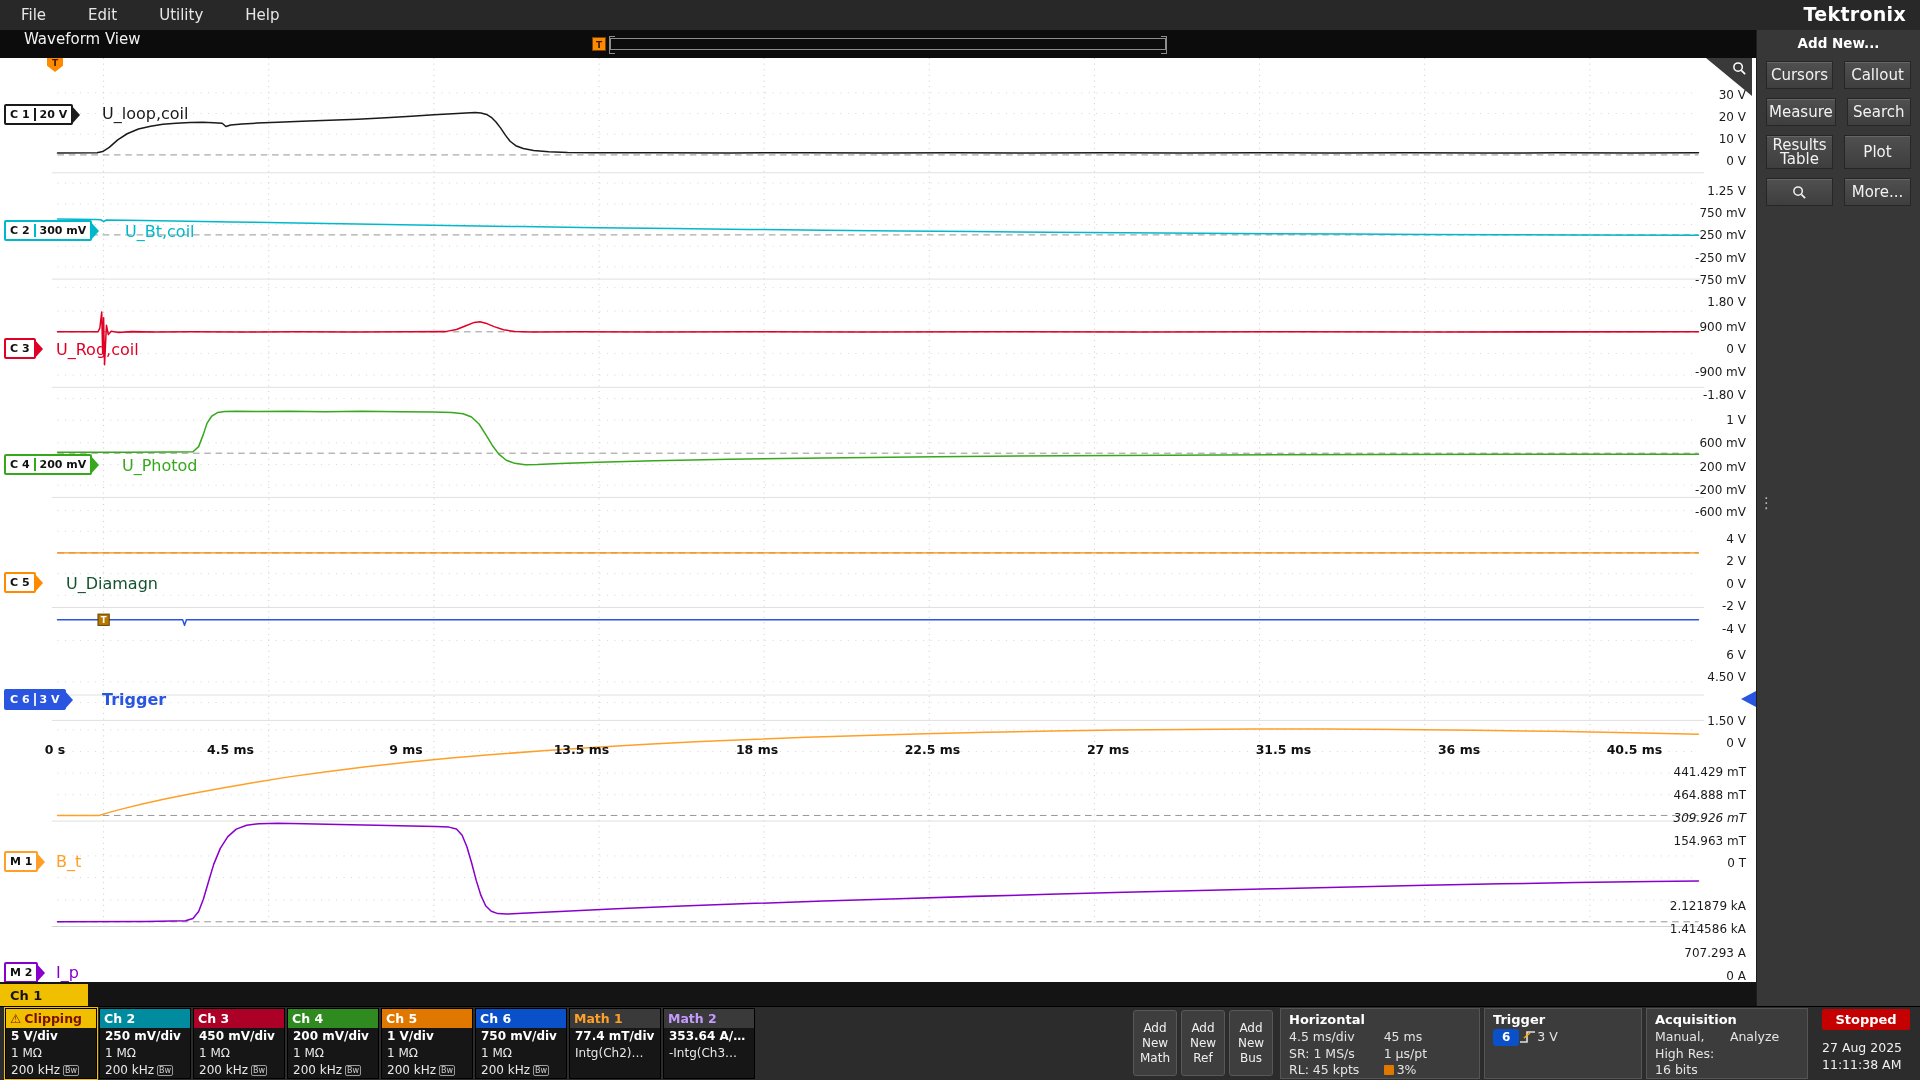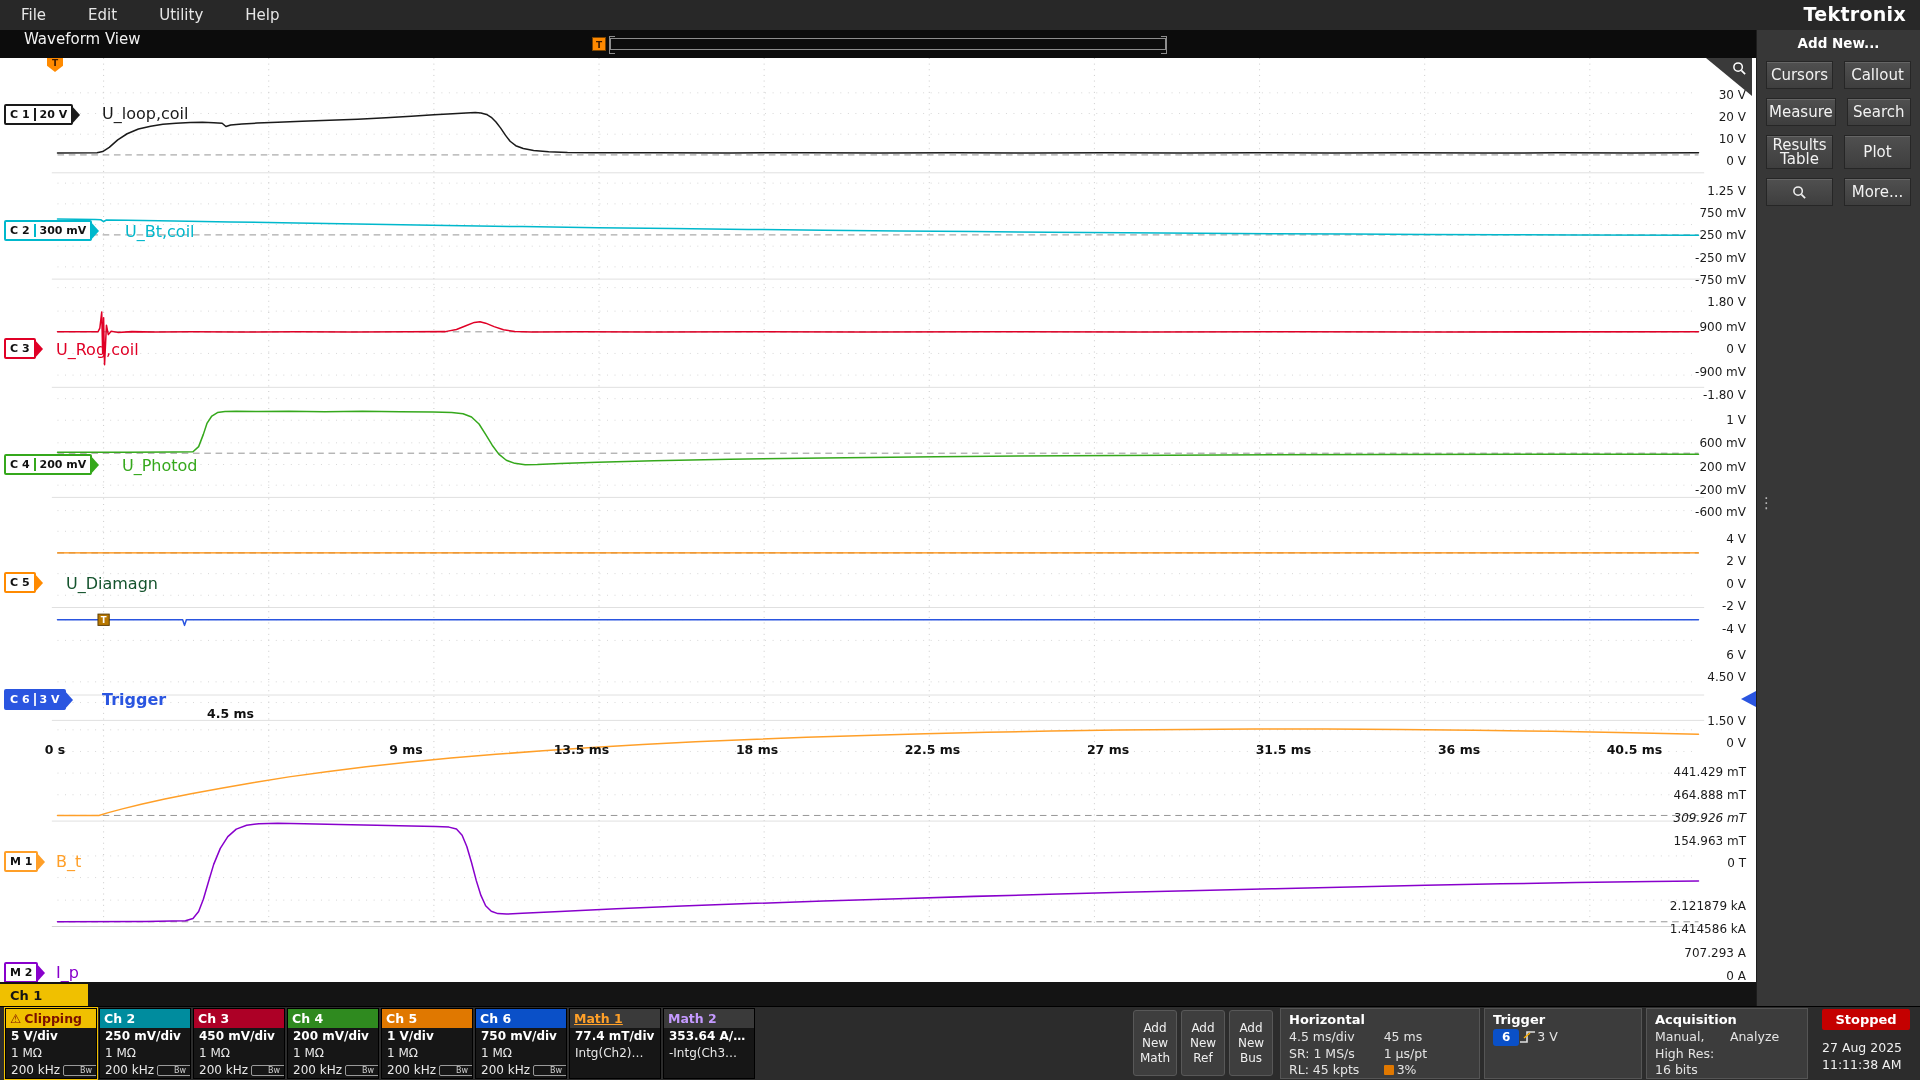--- a/index.html
+++ b/index.html
@@ -63,21 +63,21 @@
 
   
   #bottom-bar{position:absolute;left:0;top:1006px;width:1920px;height:74px;background:#2c2c2c;
     border-top:1px solid #000;color:#eee;z-index:6}
   #badges{position:absolute;left:5px;top:1px;display:flex;gap:2px}
   .badge{width:92px;height:71px;background:#161616;border:1px solid #000;overflow:hidden}
   .badge.active{outline:1px solid #f0c000}
   .badge-head{height:19px;font-size:12.5px;font-weight:bold;display:flex;align-items:center;padding:0 4px;gap:3px;white-space:nowrap}
   .badge-row{font-size:12px;line-height:17px;padding:0 5px;color:#e8e8e8;white-space:nowrap;overflow:hidden}
   .badge-row.b{font-weight:bold;color:#fff}
-  .bw-chip{display:inline-block;font-size:8px;border:1px solid #9a9a9a;border-radius:2px;padding:0 16px;
+  .bw-chip{display:inline-block;font-size:8px;border:1px solid #9a9a9a;border-radius:2px;padding:0 1px;
     margin-left:3px;vertical-align:1px;color:#cfcfcf;line-height:9px}
   #addnew-group{position:absolute;left:1133px;top:3px;display:flex;gap:4px}
   .addnew-btn{width:44px;height:66px;background:#3e3e3e;border:1px solid #585858;border-radius:3px;
     color:#f0f0f0;font-size:12px;line-height:15px;display:flex;flex-direction:column;align-items:center;justify-content:center}
   .panel{position:absolute;top:1px;height:71px;background:#3c3c3c;border:1px solid #555;padding:2px 8px;font-size:12.5px}
   #panel-horizontal{left:1280px;width:200px}
   #panel-trigger{left:1484px;width:158px}
   #panel-acquisition{left:1646px;width:162px}
   .panel-title{font-weight:bold;font-size:13px;line-height:18px;color:#fff}
   .panel-row{display:flex;line-height:16.5px;color:#e4e4e4}
@@ -272,21 +272,21 @@
       <div class="axis-label" style="left: 1626px; top: 841px;">2.121879 kA</div>
       <div class="axis-label" style="left: 1626px; top: 864px;">1.414586 kA</div>
       <div class="axis-label" style="left: 1626px; top: 888px;">707.293 A</div>
       <div class="axis-label" style="left: 1626px; top: 911px;">0 A</div>
       <div class="trace-label" style="left: 56px; top: 905px; color: rgb(136, 0, 204);">I_p</div>
       <div class="chbadge" style="border-color: rgb(136, 0, 204); left: 4px; top: 904px;">
         <span class="id">M 2</span>
         <span class="arrow" style="border-left-color: rgb(136, 0, 204);"></span>
       </div>
       <div class="time-label" style="left: 10px; top: 684px;">0 s</div>
-      <div class="time-label" style="left: 185.5px; top: 648px;">4.5 ms</div>
+      <div class="time-label" style="left: 185.5px; top: 684px;">4.5 ms</div>
       <div class="time-label" style="left: 361px; top: 684px;">9 ms</div>
       <div class="time-label" style="left: 536.5px; top: 684px;">13.5 ms</div>
       <div class="time-label" style="left: 712px; top: 684px;">18 ms</div>
       <div class="time-label" style="left: 887.5px; top: 684px;">22.5 ms</div>
       <div class="time-label" style="left: 1063px; top: 684px;">27 ms</div>
       <div class="time-label" style="left: 1238.5px; top: 684px;">31.5 ms</div>
       <div class="time-label" style="left: 1414px; top: 684px;">36 ms</div>
       <div class="time-label" style="left: 1589.5px; top: 684px;">40.5 ms</div>
     </div>
 
@@ -367,21 +367,21 @@
         </div>
         <div class="badge">
           <div class="badge-head" style="background: rgb(10, 80, 200); color: rgb(255, 255, 255);">
             <span>Ch 6</span>
           </div>
           <div class="badge-row b">750 mV/div</div>
           <div class="badge-row">1 MΩ</div>
           <div class="badge-row">200 kHz<span class="bw-chip">Bw</span></div>
         </div>
         <div class="badge">
-          <div class="badge-head" style="background: rgb(58, 58, 58); color: rgb(255, 160, 40); text-decoration: underline;">
+          <div class="badge-head" style="background: rgb(58, 58, 58); color: rgb(255, 160, 40);">
             <span>Math 1</span>
           </div>
           <div class="badge-row b">77.4 mT/div</div>
           <div class="badge-row">Intg(Ch2)…</div>
         </div>
         <div class="badge">
           <div class="badge-head" style="background: rgb(58, 58, 58); color: rgb(196, 154, 255);">
             <span>Math 2</span>
           </div>
           <div class="badge-row b">353.64 A/…</div>

